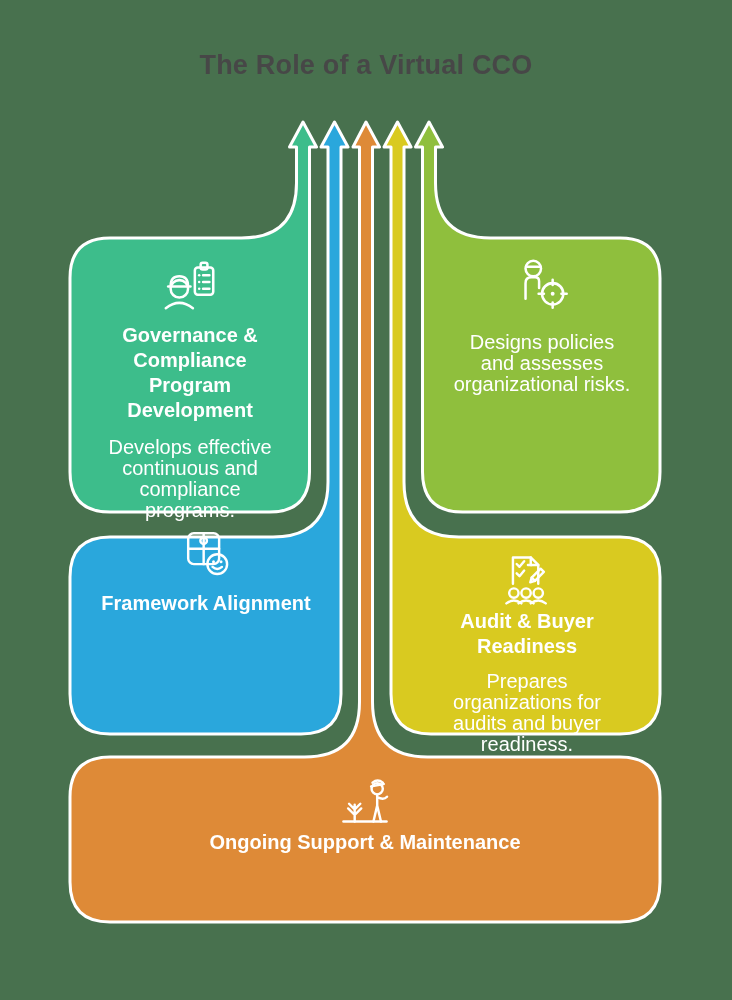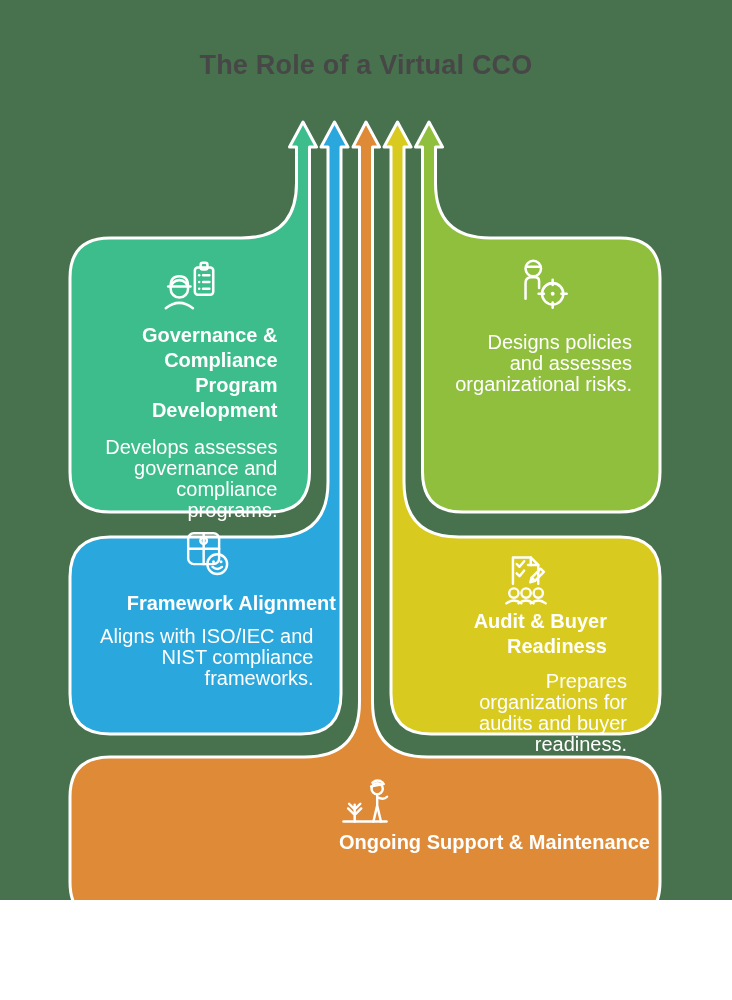--- a/index.html
+++ b/index.html
@@ -1,30 +1,30 @@
 <!DOCTYPE html>
 <html><head>
 <meta charset="utf-8">
 <style>
   html,body{margin:0;padding:0;}
   .stage{
     position:relative;
-    width:732px;height:900px;
+    width:732px;height:1000px;
     overflow:hidden;
     font-family:"Liberation Sans", sans-serif;
   }
   .page-title{
     position:absolute;top:50px;left:0;width:732px;
     text-align:center;
     font-size:27px;font-weight:700;
     letter-spacing:.2px;
   }
   .shapes{position:absolute;left:0;top:0;}
   .shapes path{stroke:#FFFFFF;stroke-width:3;stroke-linejoin:round;}
-  .card-content{position:absolute;text-align:right;color:#FFFFFF;}
+  .card-content{position:absolute;text-align:center;color:#FFFFFF;}
   .card-icon{display:block;margin:0 auto;}
   .card-icon *{stroke:#FFFFFF;stroke-width:2.6;fill:none;stroke-linecap:round;stroke-linejoin:round;}
   .card-icon .dot{stroke:none;fill:#FFFFFF;}
   .card-title{
     font-size:20px;font-weight:700;line-height:25px;
     margin:0 auto;
   }
   .card-desc{
     font-size:20px;font-weight:400;line-height:21px;
     margin:0 auto;
@@ -61,21 +61,21 @@
       <path d="M9.5 34.5 L32.5 34.5"></path>
       <path d="M7 57 Q21 46 35 57"></path>
       <rect x="37" y="15" width="19" height="28" rx="3"></rect>
       <rect x="43" y="10" width="7" height="7" rx="2"></rect>
       <circle class="dot" cx="41.5" cy="23" r="1.3"></circle>
       <circle class="dot" cx="41.5" cy="30" r="1.3"></circle>
       <circle class="dot" cx="41.5" cy="37" r="1.3"></circle>
       <path d="M45.5 23 L52 23 M45.5 30 L52 30 M45.5 37 L52 37"></path>
     </svg>
     <div class="card-title w175 mt-g-title">Governance &amp; Compliance Program Development</div>
-    <div class="card-desc w175" style="margin-top:14px;">Develops assesses governance and compliance programs.</div>
+    <div class="card-desc w175" style="margin-top:14px;">Develops effective continuous and compliance programs.</div>
   </div>
 
   <div class="card-content" style="left:428px;top:256px;width:228px;">
     <svg class="card-icon" width="62" height="62" viewBox="0 0 64 64">
       <circle cx="23" cy="13" r="8"></circle>
       <path d="M15.5 11 L30.5 11"></path>
       <path d="M15 44 L15 28 Q15 22 21 22 L25 22 Q29 22 29 26 L29 33"></path>
       <circle cx="43" cy="39" r="11"></circle>
       <path d="M43 24.5 L43 30 M43 48 L43 53.5 M28.5 39 L34 39 M52 39 L57.5 39"></path>
       <circle class="dot" cx="43" cy="39" r="2"></circle>
@@ -87,21 +87,20 @@
     <svg class="card-icon" width="60" height="60" viewBox="0 0 64 64">
       <rect x="13" y="13" width="33" height="33" rx="6"></rect>
       <path d="M29.5 13 L29.5 46 M13 29.5 L46 29.5"></path>
       <circle cx="29.5" cy="21" r="3.5" fill="#2AA7DC"></circle>
       <circle cx="44" cy="46" r="10.5" fill="#2AA7DC"></circle>
       <circle class="dot" cx="40" cy="43.5" r="1.6"></circle>
       <circle class="dot" cx="48" cy="43.5" r="1.6"></circle>
       <path d="M39 49 Q44 53.5 49 49"></path>
     </svg>
     <div class="card-title w260" style="margin-top:10px;">Framework Alignment</div>
-    <div class="card-desc w215" style="margin-top:10px;">Aligns with ISO/IEC and NIST compliance frameworks.</div>
   </div>
 
   <div class="card-content" style="left:413px;top:549px;width:228px;">
     <svg class="card-icon" width="60" height="60" viewBox="0 0 64 64">
       <path d="M17 37 L17 9 L36 9 L44 17 L44 37"></path>
       <path d="M36 9 L36 17 L44 17"></path>
       <path d="M21 16 L24 19 L29 13"></path>
       <path d="M33 17 L37 17"></path>
       <path d="M21 26 L24 29 L29 23"></path>
       <path d="M37 30.5 L46.5 21 L50 24.5 L40.5 34 Z"></path>

